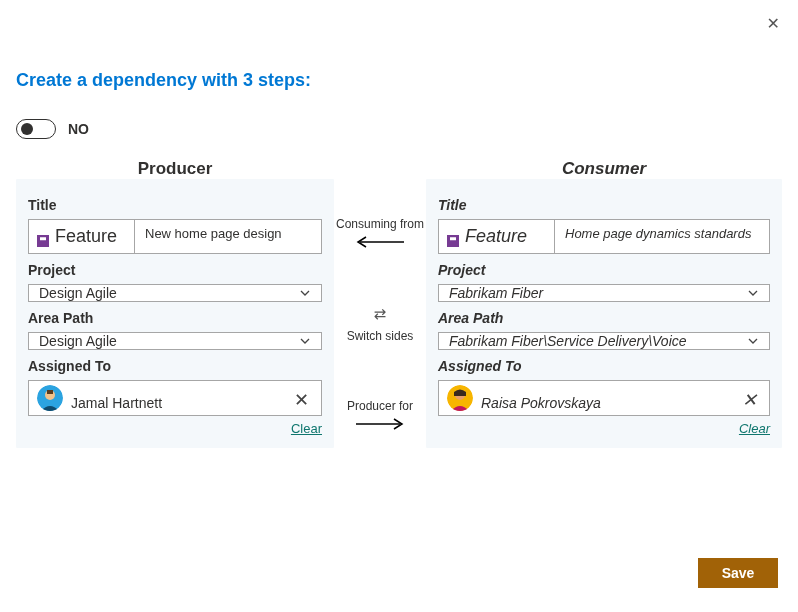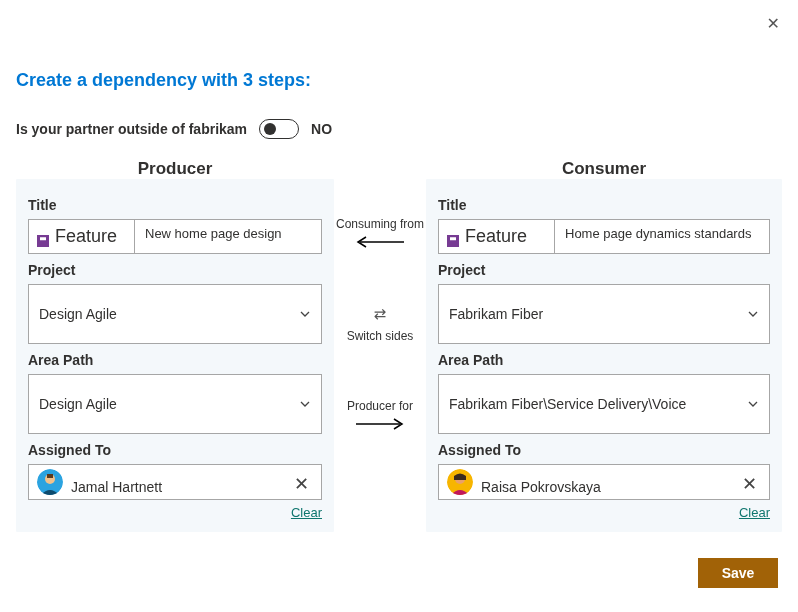--- a/index.html
+++ b/index.html
@@ -61,21 +61,21 @@
     display: flex;
     padding: 40px 16px 0 16px;
     gap: 0;
   }
   .panel {
     width: 318px;
     background: #f4f8fb;
     padding: 10px 12px 12px 12px;
     border-radius: 1px;
   }
-  .panel.consumer { width: 356px; }
+  .panel.consumer { width: 356px; font-style: italic; }
   .panel-title {
     text-align: center;
     font-weight: 700;
     font-size: 17px;
     margin-bottom: 18px;
     margin-top: -30px;
   }
   .label {
     font-weight: 700;
     font-size: 14px;
@@ -102,21 +102,21 @@
   .title-input {
     flex: 1;
     border: 1px solid #a6a6a6;
     background: #fff;
     padding: 6px 10px;
     font-size: 13px;
   }
   .select {
     border: 1px solid #a6a6a6;
     background: #fff;
-    padding: 21px 10px;
+    padding: 0 10px;
     font-size: 14px;
     display: flex;
     justify-content: space-between;
     align-items: center;
     cursor: pointer;
   }
   .chev {
     width: 12px;
     height: 12px;
   }
@@ -205,23 +205,20 @@
   }
 </style>
 </head>
 <body>
 
 <div class="close">✕</div>
 
 <div class="header">Create a dependency with 3 steps:</div>
 
 <div class="partner-row">
-  <span>
-    <span>Is your partner outside of </span><span class="org">fabrikam</span>
-  </span>
   <span class="toggle">
       <span class="knob"></span>
     </span>
   <span class="toggle-label">NO</span>
 </div>
 
 <div class="cols">
 
   <div class="panel producer">
     <div class="panel-title">Producer</div>

